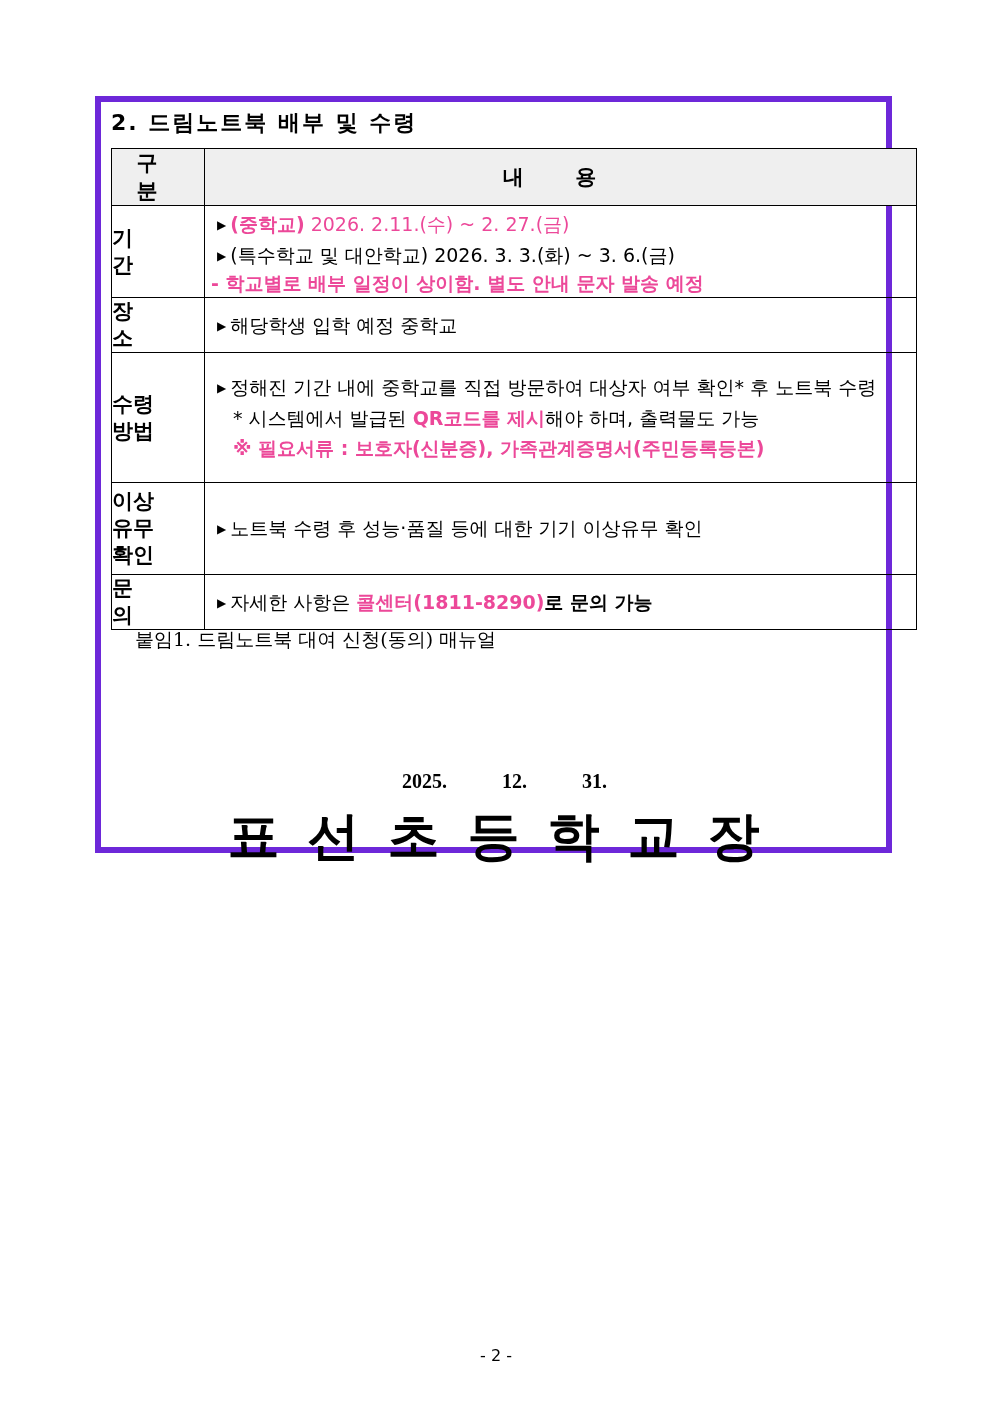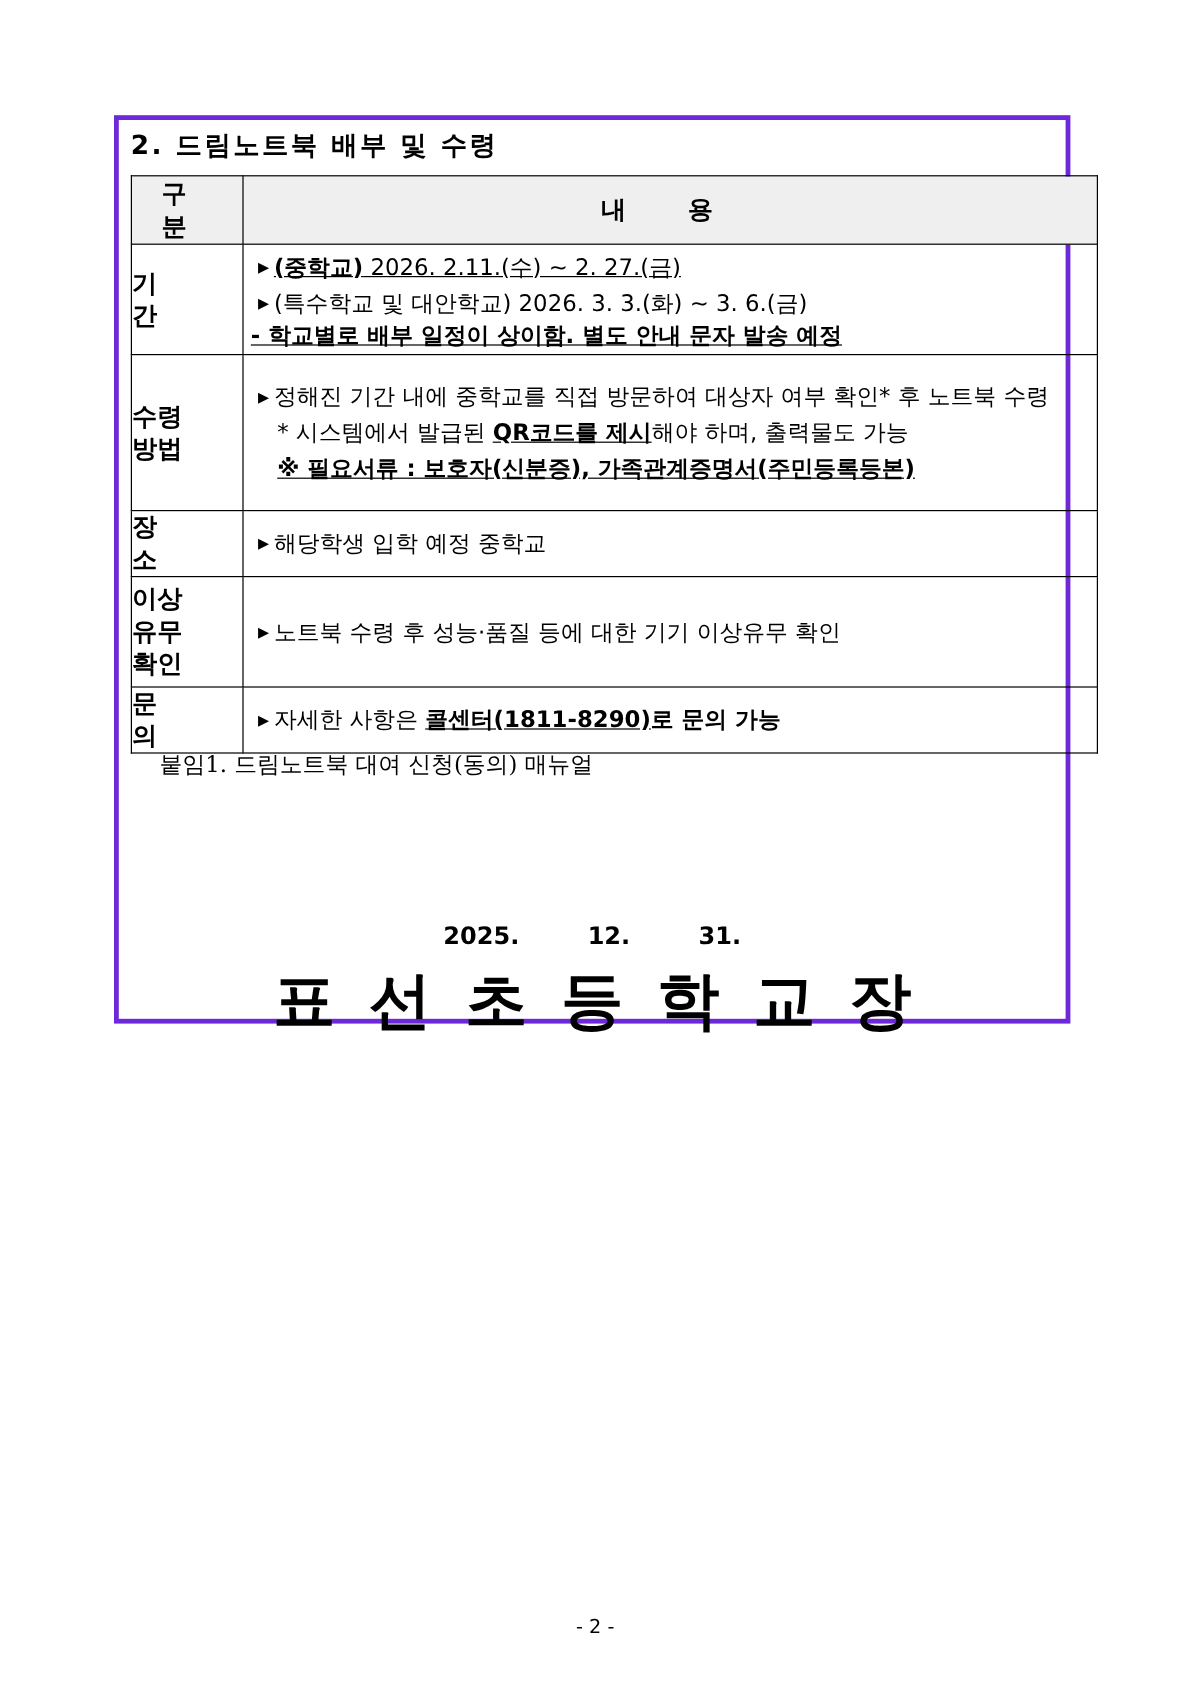--- a/index.html
+++ b/index.html
@@ -1,45 +1,46 @@
 <!DOCTYPE html>
 <html><head>
   <meta charset="utf-8">
   <style>
     html, body { margin: 0; padding: 0; background: #ffffff; }
     body { width: 992px; height: 1403px; position: relative; font-family: "DejaVu Sans", sans-serif; color: #000; }
     .frame {
       position: absolute; left: 95px; top: 96px; width: 797px; height: 757px;
-      border: 4px solid #6d28d9; box-sizing: border-box;
+      border: 6px solid #6d28d9; box-sizing: border-box;
     }
     .section-title {
       position: absolute; left: 10px; top: 6px; font-size: 22px; font-weight: bold; letter-spacing: 2px;
     }
     table.info {
       position: absolute; left: 10px; top: 46px; width: 806px; border-collapse: collapse;
       font-size: 19px;
     }
     table.info td, table.info th { border: 1.5px solid #000; padding: 0; }
     table.info th { background: #efefef; height: 40px; font-weight: bold; font-size: 21px; }
     .label-cell { width: 92px; font-weight: bold; font-size: 21px; line-height: 27px; }
     .spaced { letter-spacing: 22px; padding-left: 22px; }
     .content-cell { padding-left: 12px !important; vertical-align: middle; }
     .line { line-height: 30px; white-space: nowrap; }
     .arrow { font-size: 12px; margin-right: 4px; vertical-align: 2px; }
-    .blue { color: #000000; text-decoration: underline; }
+    .blue { color: #ec4899; }
     .bold { font-weight: bold; }
     .indent { padding-left: 16px; }
     .attach {
       position: absolute; left: 10px; top: 520px; font-family: "DejaVu Serif", serif; font-size: 19px; line-height: 34px; text-align: right;
     }
     .attach .row { display: flex; }
     .attach .lbl { width: 62px; }
     .date {
-      position: absolute; left: 0; width: 100%; top: 668px; text-align: center; font-weight: bold; font-size: 20px;
+      position: absolute; left: 11px; width: 100%; top: 668px; text-align: center; font-weight: bold; font-size: 20px;
       word-spacing: 50px;
+      font-family: Liberation Serif, serif;
     }
     .signer {
       position: absolute; left: 0; width: 100%; top: 700px; text-align: center; font-weight: bold; font-size: 52px;
       letter-spacing: 28px; padding-left: 28px; box-sizing: border-box;
     }
     .page-number {
       position: absolute; left: 0; width: 100%; top: 1346px; text-align: center; font-size: 16px;
     }
   </style>
 </head>
@@ -61,42 +62,42 @@
         <div class="line">
           <span class="arrow">▶</span><span class="blue bold">(중학교)</span><span class="blue"> 2026. 2.11.(수) ~ 2. 27.(금)</span>
         </div>
         <div class="line">
           <span class="arrow">▶</span><span>(특수학교 및 대안학교) 2026. 3. 3.(화) ~ 3. 6.(금)</span>
         </div>
         <div class="line blue bold" style="margin-left:-6px; line-height:24px;">-   학교별로 배부 일정이 상이함. 별도 안내 문자 발송 예정</div>
       </td>
     </tr>
 
+    <tr style="height:50px;">
+      <td class="label-cell spaced">장 소</td>
+      <td class="content-cell">
+        <div class="line">
+          <span class="arrow">▶</span><span>해당학생 입학 예정 중학교</span>
+        </div>
+      </td>
+    </tr>
+
     <tr style="height:130px;">
       <td class="label-cell">
         <div>수령</div>
         <div>방법</div>
       </td>
       <td class="content-cell">
         <div class="line">
           <span class="arrow">▶</span><span>정해진 기간 내에 중학교를 직접 방문하여 대상자 여부 확인* 후 노트북 수령</span>
         </div>
         <div class="line indent">
           <span>* 시스템에서 발급된 </span><span class="blue bold">QR코드를 제시</span><span>해야 하며, 출력물도 가능</span>
         </div>
         <div class="line indent blue bold">※ 필요서류 : 보호자(신분증), 가족관계증명서(주민등록등본)</div>
-      </td>
-    </tr>
-
-    <tr style="height:50px;">
-      <td class="label-cell spaced">장 소</td>
-      <td class="content-cell">
-        <div class="line">
-          <span class="arrow">▶</span><span>해당학생 입학 예정 중학교</span>
-        </div>
       </td>
     </tr>
 
     <tr style="height:92px;">
       <td class="label-cell">
         <div>이상</div>
         <div>유무</div>
         <div>확인</div>
       </td>
       <td class="content-cell">

